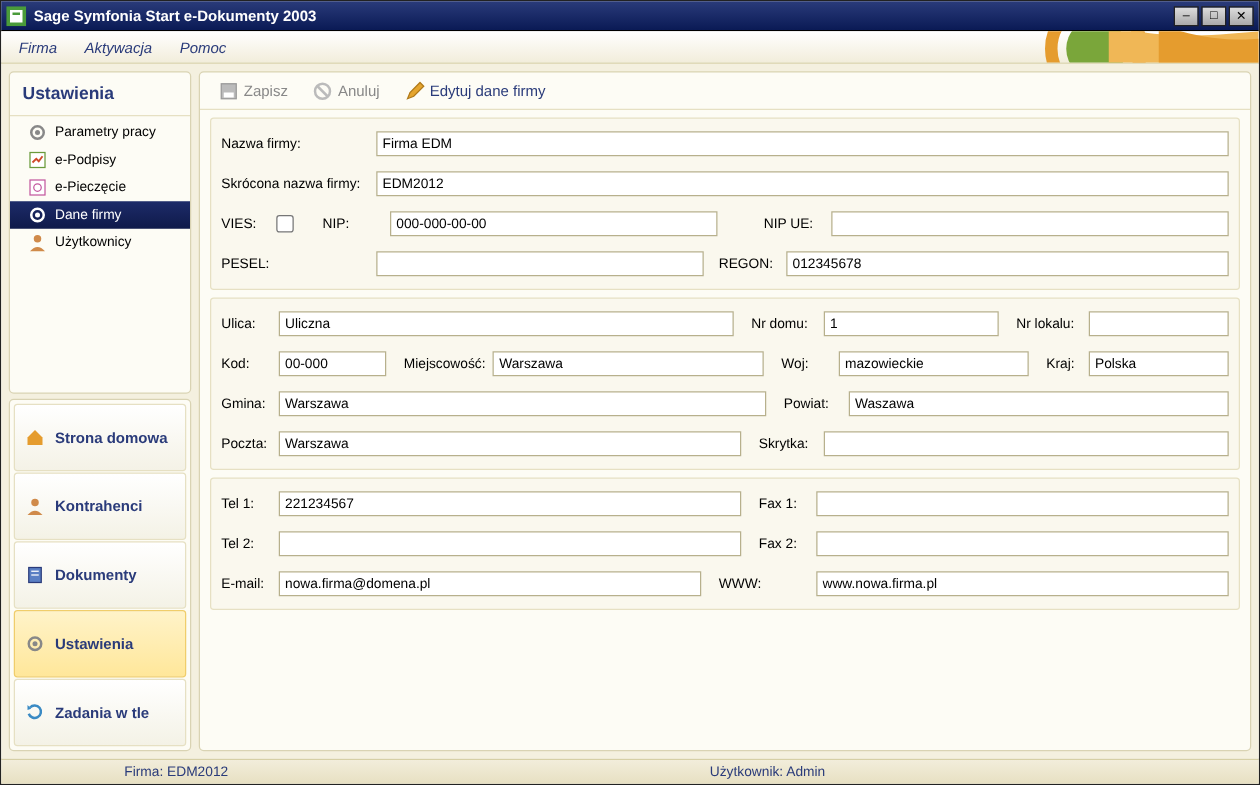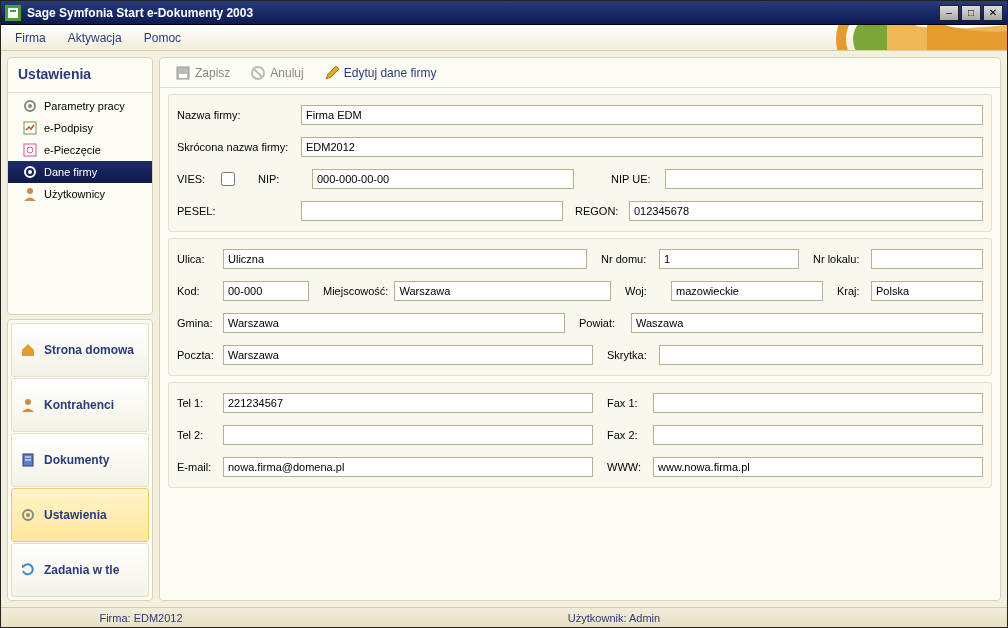--- a/index.html
+++ b/index.html
@@ -10,21 +10,21 @@
 
   
   .titlebar { height: 24px; background: linear-gradient(#2a3b7a,#0a1a55); color: #fff; display: flex; align-items: center; padding: 0 4px; font-size: 12px; border-bottom: 1px solid #000; }
   .titlebar .app-icon { width: 16px; height: 16px; margin-right: 6px; display: inline-block; }
   .titlebar .title { flex: 1; font-weight: bold; }
   .titlebar .win-btns { display: flex; gap: 2px; }
   .win-btn { width: 20px; height: 16px; background: linear-gradient(#ddd,#aaa); border: 1px solid #222; display: flex; align-items: center; justify-content: center; font-size: 10px; color: #000; cursor: pointer; }
 
   
   .menubar { height: 26px; display: flex; align-items: center; gap: 14px; padding: 0 10px; border-bottom: 1px solid #d6cfa5; position: relative; background: linear-gradient(#ffffff,#f2eddb); color: #2a3b7a; font-size: 12px; overflow: hidden; z-index: 0; }
-  .menubar .menu-item { cursor: pointer; padding: 2px 4px; position: relative; z-index: 2; }
+  .menubar .menu-item { cursor: pointer; padding: 2px 4px; position: relative; z-index: 2; font-style: italic; }
   .menu-deco { position: absolute; right: 0; top: -6px; width: 360px; height: 40px; z-index: 1; }
 
   
   .main-area { flex: 1; display: flex; gap: 6px; padding: 6px; background: #f4f0df; min-height: 0; }
 
   
   .sidebar { width: 186px; display: flex; flex-direction: column; gap: 4px; }
   .side-panel { flex: 1; background: #fdfcf5; border: 1px solid #d9d3b3; border-radius: 4px; display: flex; flex-direction: column; min-height: 0; }
   .side-header { font-size: 14px; font-weight: bold; color: #2a3b7a; padding: 8px 10px 10px; border-bottom: 1px solid #e6e0c3; }
   .tree { padding: 2px 0; flex: 1; overflow: hidden; }
@@ -249,21 +249,21 @@
             <input class="inp" style="flex: 1 1 0%;" value="Warszawa">
             <span class="lbl" style="width:40px;margin-left:8px">Woj:</span>
             <input class="inp" style="width: 152px;" value="mazowieckie">
             <span class="lbl" style="width:28px;margin-left:8px">Kraj:</span>
             <input class="inp" style="width: 112px;" value="Polska">
           </div>
           <div class="form-row">
             <span class="lbl" style="width:40px">Gmina:</span>
             <input class="inp" style="flex: 1 1 0%;" value="Warszawa">
             <span class="lbl" style="width:46px;margin-left:8px">Powiat:</span>
-            <input class="inp" style="width: 352px;" value="Waszawa">
+            <input class="inp" style="width: 304px;" value="Waszawa">
           </div>
           <div class="form-row">
             <span class="lbl" style="width:40px">Poczta:</span>
             <input class="inp" style="flex: 1 1 0%;" value="Warszawa">
             <span class="lbl" style="width:46px;margin-left:8px">Skrytka:</span>
             <input class="inp" style="width: 324px;" value="">
           </div>
         </div>
 
         <div class="form-group">
@@ -276,21 +276,21 @@
           <div class="form-row">
             <span class="lbl" style="width:40px">Tel 2:</span>
             <input class="inp" style="flex: 1 1 0%;" value="">
             <span class="lbl" style="width:40px;margin-left:8px">Fax 2:</span>
             <input class="inp" style="width: 330px;" value="">
           </div>
           <div class="form-row">
             <span class="lbl" style="width:40px">E-mail:</span>
             <input class="inp" style="flex: 1 1 0%;" value="nowa.firma@domena.pl">
             <span class="lbl" style="width:40px;margin-left:8px">WWW:</span>
-            <input class="inp" style="width: 330px;" value="www.nowa.firma.pl">
+            <input class="inp" style="width: 330px; margin-left: 32px;" value="www.nowa.firma.pl">
           </div>
         </div>
 
       </div>
     </div>
 
   </div>
 
   <div class="statusbar">
     <span class="sb1">Firma: EDM2012</span>

